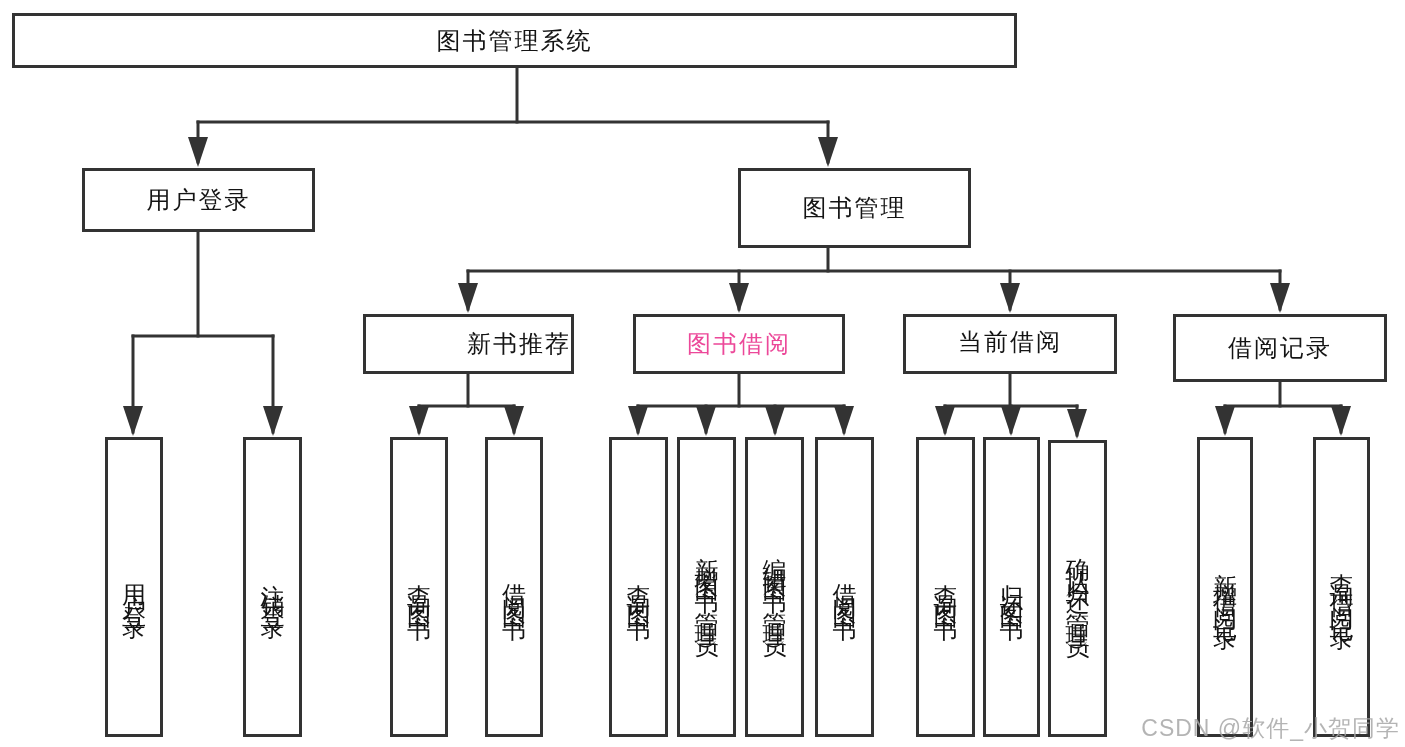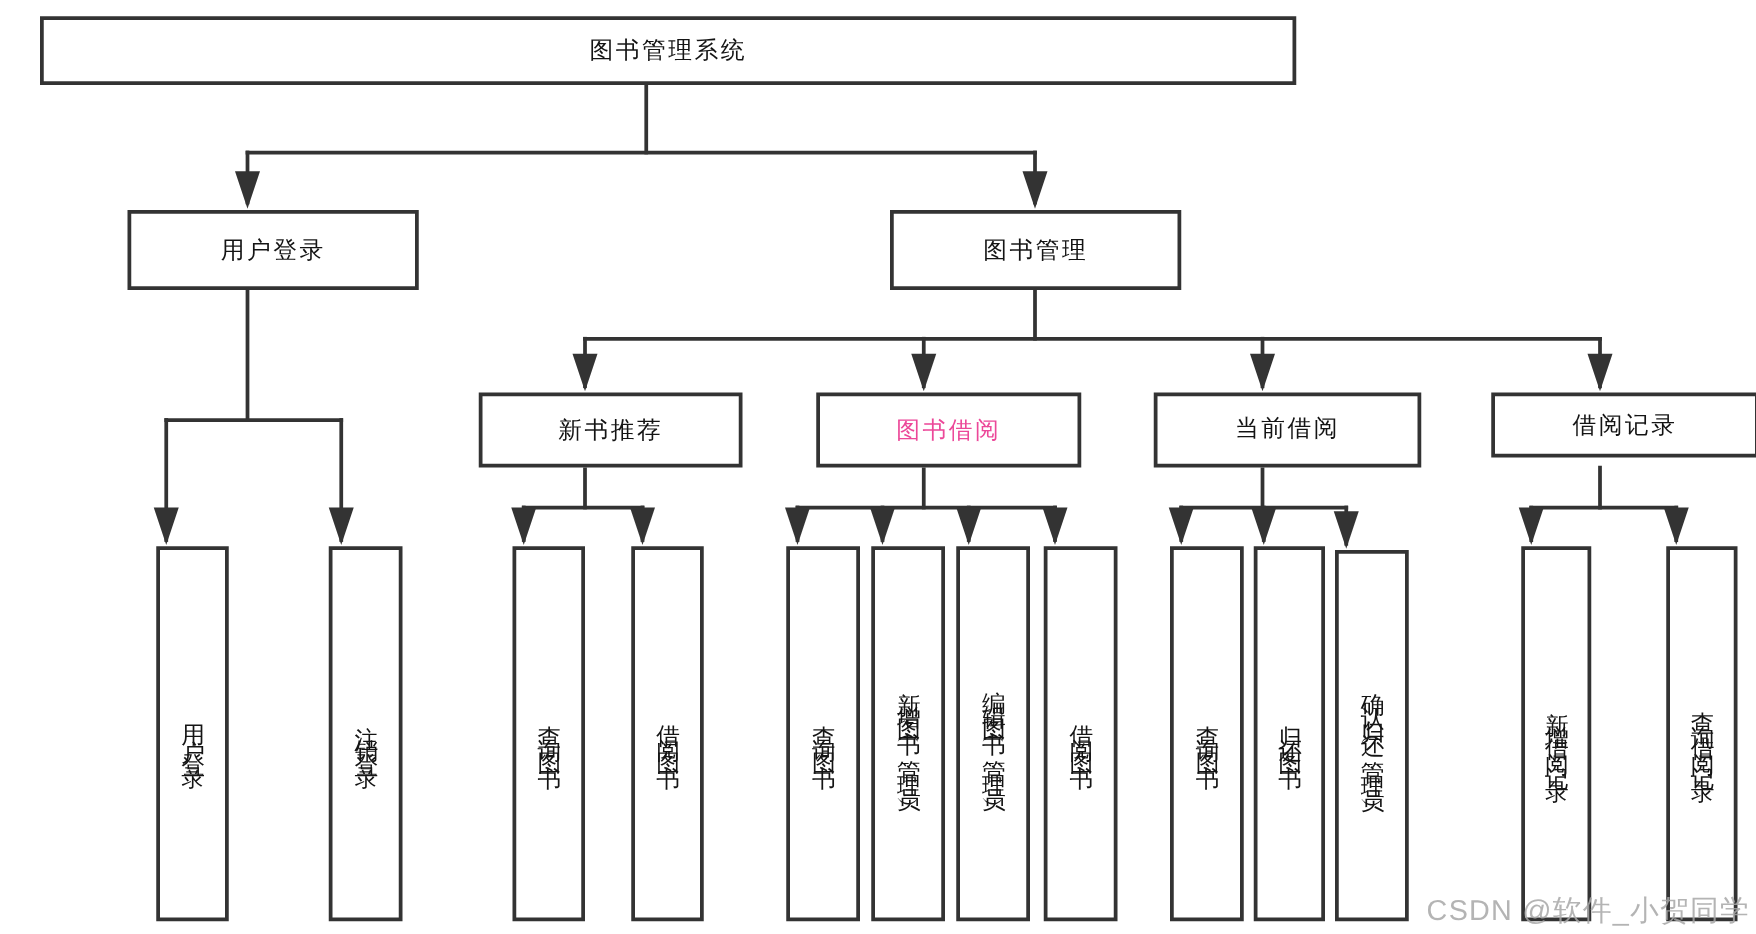--- a/index.html
+++ b/index.html
@@ -24,22 +24,21 @@
   .node {
     position: absolute;
     z-index: 1;
     background: #ffffff;
     border: 3px solid #333333;
     box-sizing: border-box;
     display: flex;
     align-items: center;
     justify-content: center;
     color: #141414;
-    font-size: 19px;
-    margin-left: 20px;
+    font-size: 24px;
   }
   .node .lbl {
     letter-spacing: 2px;
     white-space: nowrap;
     line-height: 1;
   }
   .node.v .lbl {
     writing-mode: vertical-rl;
     text-orientation: mixed;
     letter-spacing: 11px;
@@ -114,33 +113,33 @@
       <polygon points="1225,436 1215,406 1235,406" fill="#333333"></polygon>
       <polygon points="1341,436 1331,406 1351,406" fill="#333333"></polygon>
     </svg>
   <div class="watermark">CSDN @软件_小贺同学</div>
 <div class="node" style="left: 12px; top: 13px; width: 1005px; height: 55px; border-color: rgb(51, 51, 51); background: rgb(255, 255, 255);">
       <span class="lbl" style="color: rgb(20, 20, 20);">图书管理系统</span>
     </div>
     <div class="node" style="left: 82px; top: 168px; width: 233px; height: 64px; border-color: rgb(51, 51, 51); background: rgb(255, 255, 255);">
       <span class="lbl" style="color: rgb(20, 20, 20);">用户登录</span>
     </div>
-    <div class="node" style="left: 692px; top: 168px; width: 233px; height: 64px; border-color: rgb(51, 51, 51); background: rgb(255, 255, 255);">
+    <div class="node" style="left: 738px; top: 168px; width: 233px; height: 80px; border-color: rgb(51, 51, 51); background: rgb(255, 255, 255);">
       <span class="lbl" style="color: rgb(20, 20, 20);">图书管理</span>
     </div>
-    <div class="node" style="left: 363px; top: 314px; width: 211px; height: 60px; border-color: rgb(51, 51, 51); background: rgb(255, 255, 255);">
+    <div class="node" style="left: 363px; top: 314px; width: 211px; height: 60px; border-color: rgb(51, 51, 51); background: rgb(255, 255, 255); justify-content: flex-end;">
       <span class="lbl" style="color: rgb(20, 20, 20);">新书推荐</span>
     </div>
     <div class="node" style="left: 633px; top: 314px; width: 212px; height: 60px; border-color: rgb(51, 51, 51); background: rgb(255, 255, 255);">
       <span class="lbl" style="color: #ec4899;">图书借阅</span>
     </div>
     <div class="node" style="left: 903px; top: 314px; width: 214px; height: 60px; border-color: rgb(51, 51, 51); background: rgb(255, 255, 255); font-family: Liberation Mono, monospace;">
       <span class="lbl" style="color: rgb(20, 20, 20);">当前借阅</span>
     </div>
-    <div class="node" style="left: 1173px; top: 314px; width: 214px; height: 52px; border-color: rgb(51, 51, 51); background: rgb(255, 255, 255); justify-content: center;">
+    <div class="node" style="left: 1173px; top: 314px; width: 214px; height: 68px; border-color: rgb(51, 51, 51); background: rgb(255, 255, 255); justify-content: center;">
       <span class="lbl" style="color: rgb(20, 20, 20);">借阅记录</span>
     </div>
     <div class="node v" style="left: 105px; top: 437px; width: 58px; height: 300px; border-color: rgb(51, 51, 51); background: rgb(255, 255, 255);">
       <span class="lbl" style="color: rgb(20, 20, 20);">用户登录</span>
     </div>
     <div class="node v" style="left: 243px; top: 437px; width: 59px; height: 300px; border-color: rgb(51, 51, 51); background: rgb(255, 255, 255);">
       <span class="lbl" style="color: rgb(20, 20, 20);">注销登录</span>
     </div>
     <div class="node v" style="left: 390px; top: 437px; width: 58px; height: 300px; border-color: rgb(51, 51, 51); background: rgb(255, 255, 255);">
       <span class="lbl" style="color: rgb(20, 20, 20);">查询图书</span>

